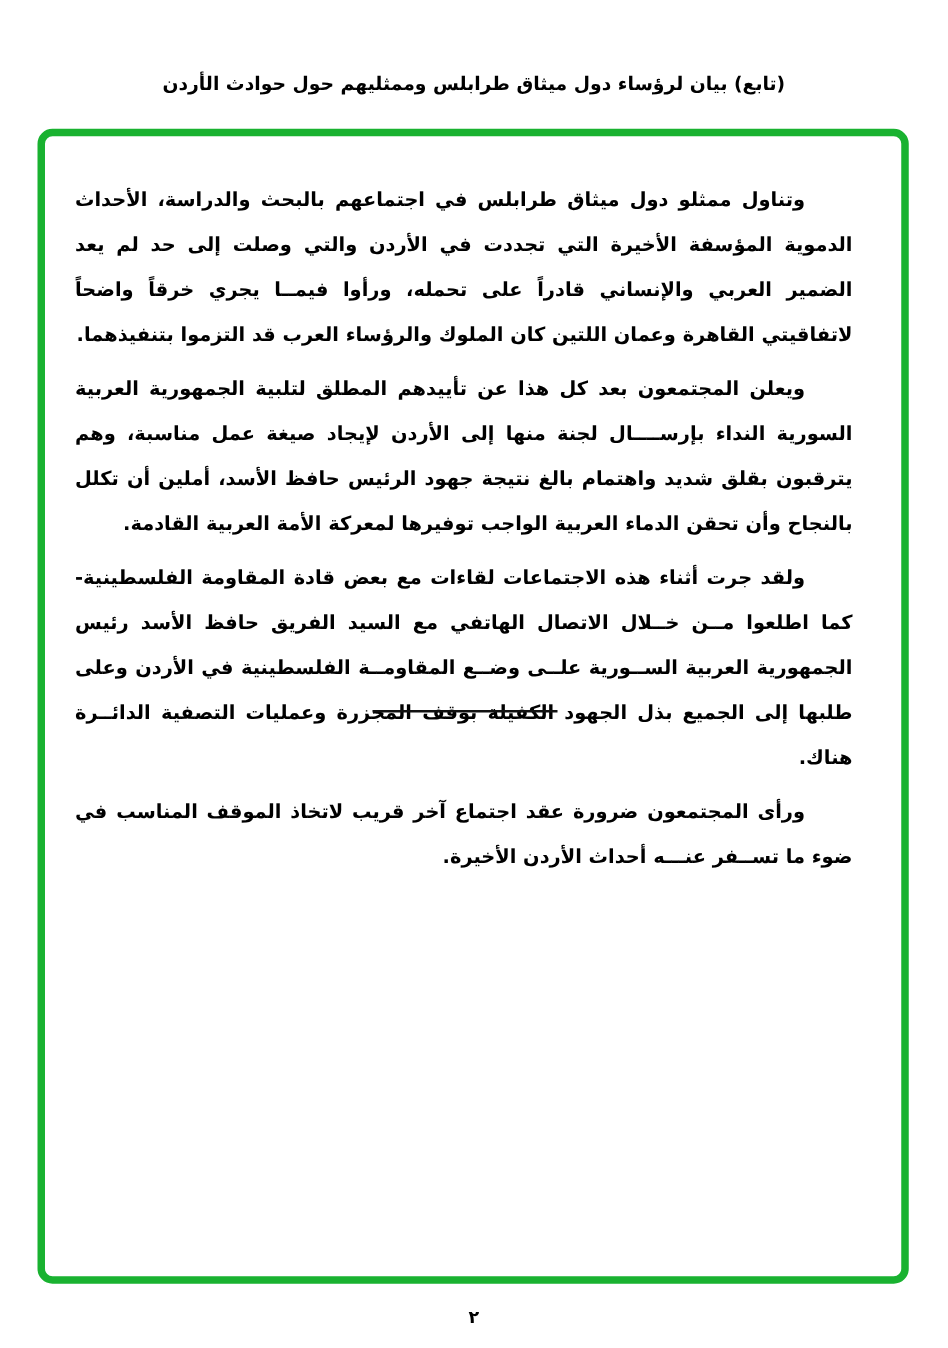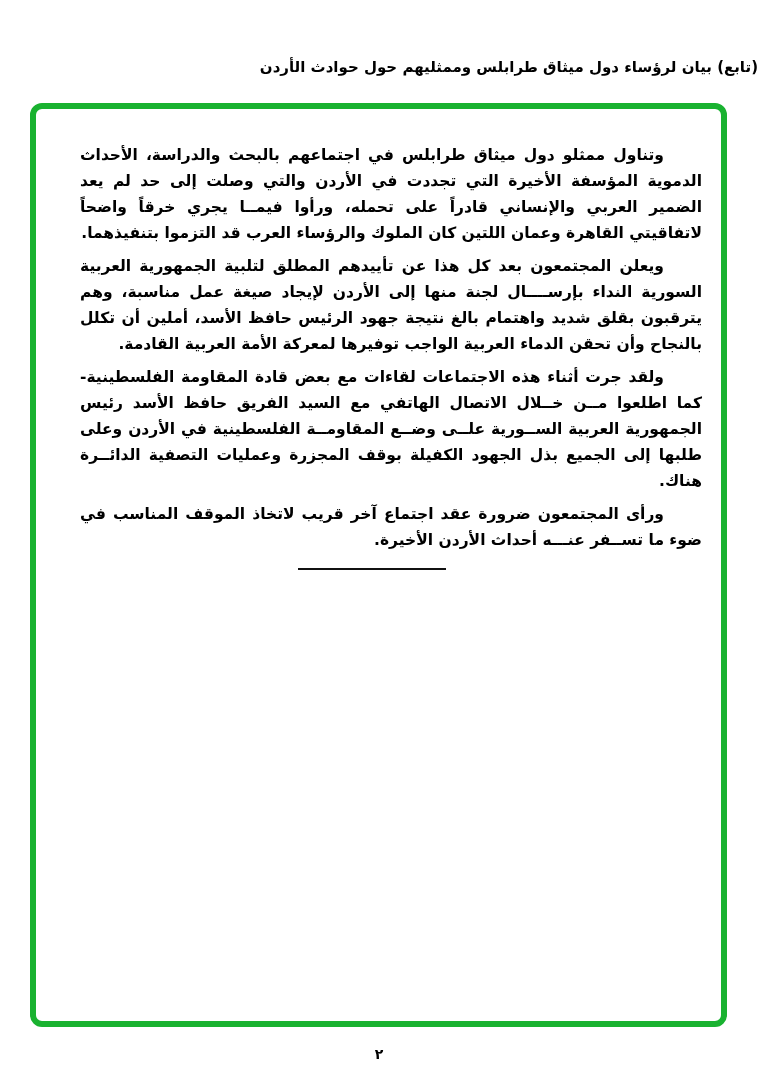--- a/index.html
+++ b/index.html
@@ -13,46 +13,47 @@
     position: relative;
     font-family: "DejaVu Sans", sans-serif;
     color: #000000;
     overflow: hidden;
   }
   .doc-title {
     position: absolute;
     top: 58px;
     left: 0;
     width: 758px;
+    text-align: center;
     direction: rtl;
     font-size: 15px;
     font-weight: bold;
     letter-spacing: 0.2px;
   }
   .green-box {
     position: absolute;
     left: 30px;
     top: 103px;
     width: 697px;
     height: 924px;
     box-sizing: border-box;
     border: 6px solid #19b230;
     border-radius: 12px;
     background: #ffffff;
   }
   .body-text {
     position: absolute;
     top: 142px;
-    left: 80px;
+    left: 60px;
     width: 622px;
     direction: rtl;
     text-align: justify;
     font-size: 15.5px;
     font-weight: bold;
-    line-height: 26px;
+    line-height: 36px;
   }
   .body-text p {
     margin: 0 0 7px 0;
     text-indent: 38px;
   }
   .divider {
     position: absolute;
     top: 568px;
     left: 298px;
     width: 148px;

